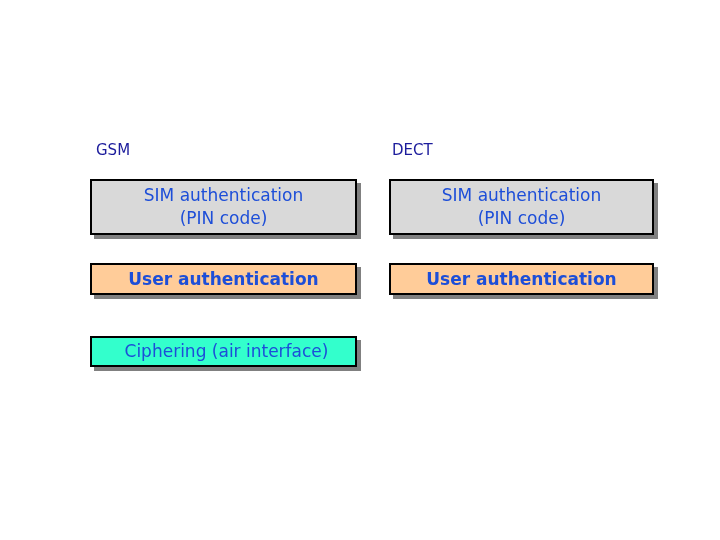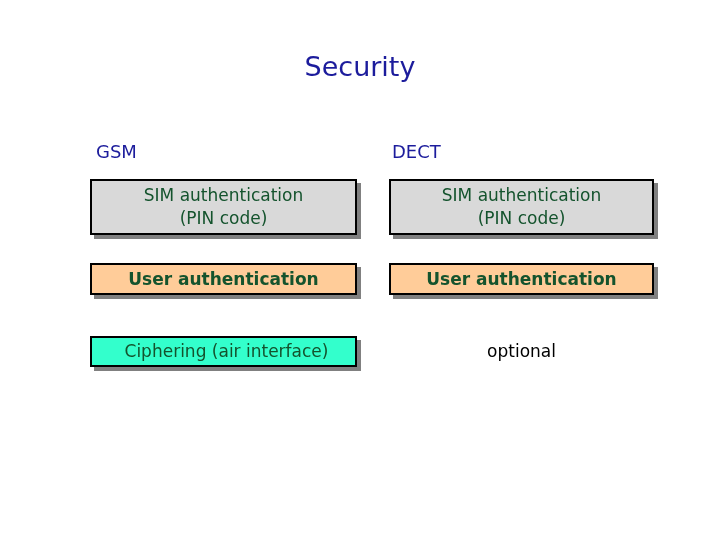--- a/index.html
+++ b/index.html
@@ -21,38 +21,38 @@
     left: 0;
     width: 720px;
     margin: 0;
     text-align: center;
     font-size: 27px;
     font-weight: 400;
     color: #1c1c9c;
   }
   .col-label {
     position: absolute;
-    font-size: 18px;
+    font-size: 15px;
     color: #1c1c9c;
     text-align: center;
   }
   .col-label.gsm  { left: 96px;  top: 141px; }
   .col-label.dect { left: 392px; top: 141px; }
   .box {
     position: absolute;
     box-sizing: border-box;
     border: 2px solid #000000;
     box-shadow: 4px 4px 0 #808080;
     display: flex;
     align-items: center;
     justify-content: center;
     text-align: center;
     font-size: 17px;
     line-height: 1.35;
-    color: #14532d;
+    color: #1d4ed8;
     white-space: pre-line;
   }
   .fill-gray   { background: #d9d9d9; }
   .fill-orange { background: #ffcc99; font-weight: bold; }
   .fill-teal   { background: #33ffcc; }
   .box.gsm-sim     { left: 90px;  top: 179px; width: 267px; height: 56px; }
   .box.gsm-user    { left: 90px;  top: 263px; width: 267px; height: 32px; }
   .box.gsm-cipher  { left: 90px;  top: 336px; width: 267px; height: 31px; padding-left: 6px; }
   .box.dect-sim    { left: 389px; top: 179px; width: 265px; height: 56px; }
   .box.dect-user   { left: 389px; top: 263px; width: 265px; height: 32px; }
@@ -64,33 +64,31 @@
     text-align: center;
     font-size: 17px;
     color: #000000;
   }
 </style>
 </head>
 <body>
 
 <div class="slide">
 
-  <h1 class="title">Security</h1>
 
   <div class="col-label gsm">GSM</div>
 
   <div class="col-label dect">DECT</div>
 
   <div class="box gsm-sim fill-gray">SIM authentication
 (PIN code)</div>
 
   <div class="box gsm-user fill-orange">User authentication</div>
 
   <div class="box gsm-cipher fill-teal">Ciphering (air interface)</div>
 
   <div class="box dect-sim fill-gray">SIM authentication
 (PIN code)</div>
 
   <div class="box dect-user fill-orange">User authentication</div>
 
-  <div class="note">optional</div>
 
 </div>
 
 </body></html>

